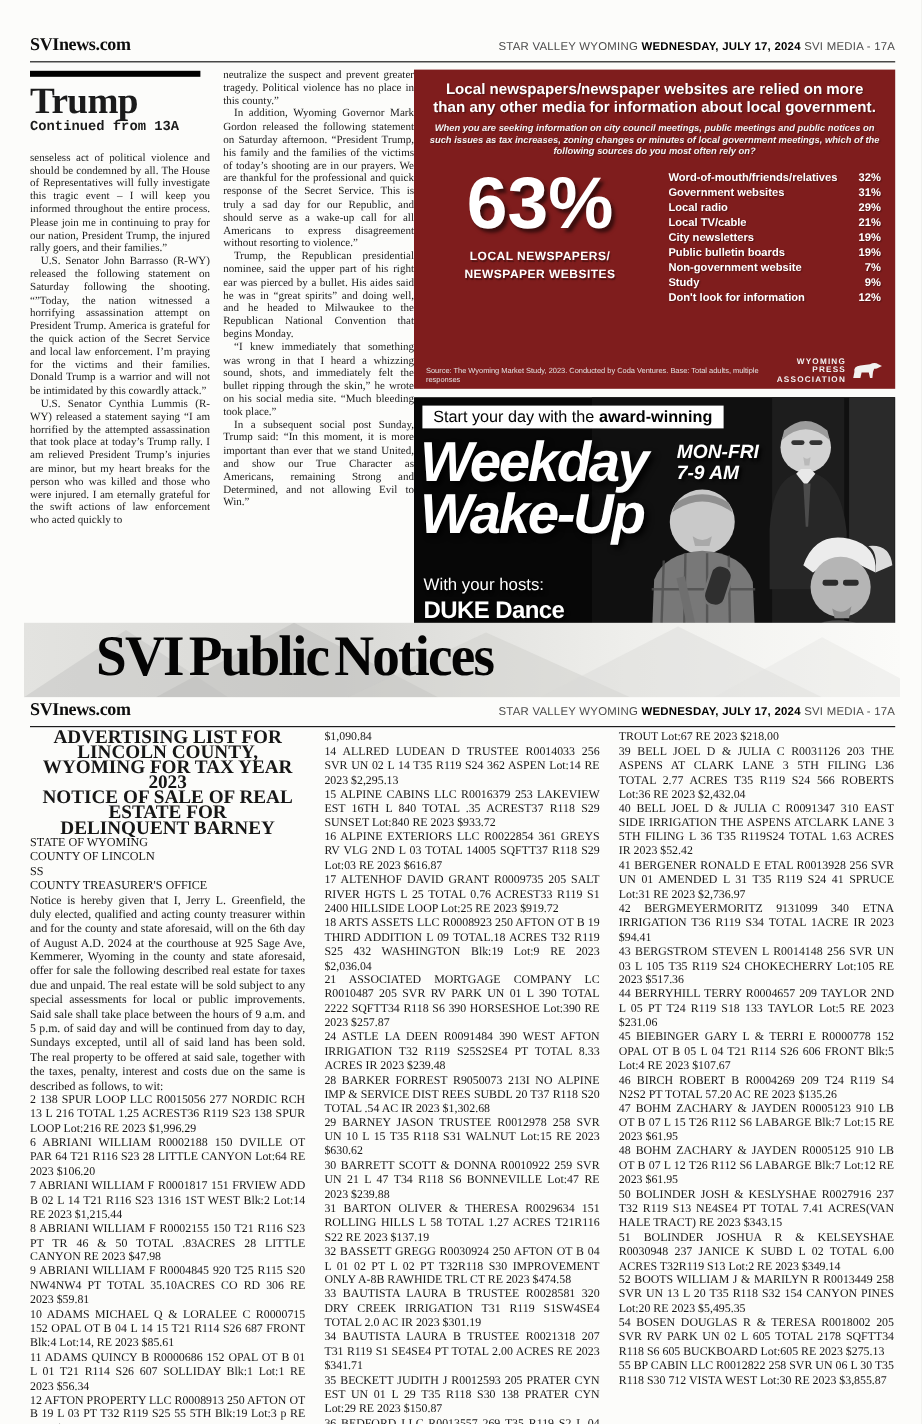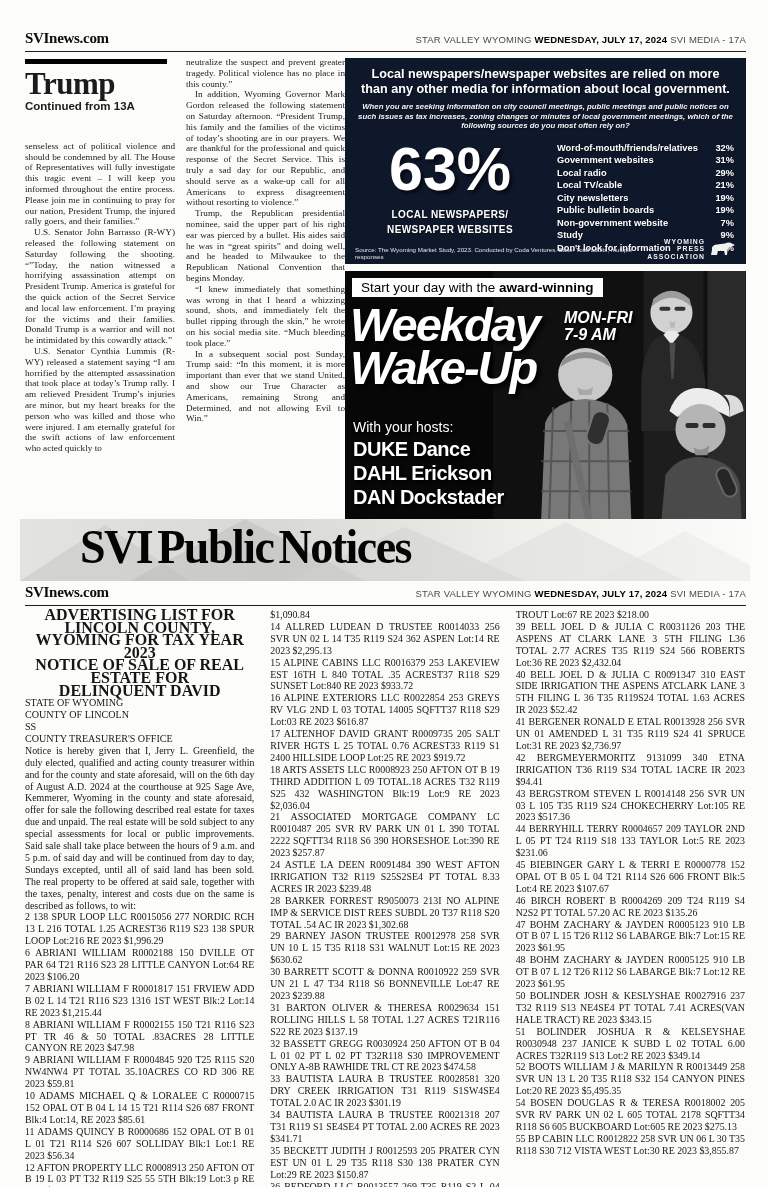--- a/index.html
+++ b/index.html
@@ -14,24 +14,24 @@
   .dateline b{color:#000;}
   
   .article{position:absolute;left:25px;top:57px;width:320px;display:flex;gap:11px;}
   .acol{text-align:justify;font-size:9.2px;line-height:10.8px;color:#1b1b1b;}
   .acol-1{width:150px;}
   .acol-2{width:159px;}
   .acol p{margin:0;text-indent:9px;}
   .acol p.noindent{text-indent:0;}
   .trump-rule{height:5px;background:#000;width:142px;margin:2px 0 4px;}
   .trump-title{font-size:31px;font-weight:bold;margin:0;line-height:32px;letter-spacing:-0.5px;}
-  .contfrom{font-family:Liberation Sans, sans-serif;font-weight:bold;font-size:11.5px;margin:1px 0 29px;}
+  .contfrom{font-family:Liberation Mono, monospace;font-weight:bold;font-size:11.5px;margin:1px 0 14px;}
   
   .ads{position:absolute;left:345px;top:58px;width:401px;}
-  .survey{background:#0f172a;color:#fff;box-sizing:border-box;height:206px;padding:9px 12px 5px;
+  .survey{background:#7f1d1d;color:#fff;box-sizing:border-box;height:266px;padding:9px 12px 5px;
           font-family:"Liberation Sans",sans-serif;position:relative;}
   .sv-headline{font-weight:bold;font-size:12.6px;line-height:14.6px;text-align:center;
                text-shadow:1px 1px 1px rgba(0,0,0,.4);}
   .sv-question{font-style:italic;font-weight:bold;font-size:7.8px;line-height:9.6px;text-align:center;
                margin-top:6px;color:#f4f4f4;text-shadow:1px 1px 1px rgba(0,0,0,.3);}
   .sv-main{display:flex;gap:14px;margin-top:9px;}
   .sv-stat{width:186px;text-align:center;}
   .sv-statval{font-size:61px;font-weight:bold;line-height:58px;text-shadow:3px 3px 3px rgba(0,0,0,.55);}
   .sv-statlabel{font-size:10px;font-weight:bold;line-height:15px;margin-top:9px;letter-spacing:.4px;
                 text-shadow:1px 1px 1px rgba(0,0,0,.4);}
@@ -239,41 +239,41 @@
   <div class="hdr hdr-pn">
     <span class="site">SVInews.com</span>
     <span class="dateline"><span>STAR VALLEY WYOMING </span><b>WEDNESDAY, JULY 17, 2024</b><span> SVI MEDIA - 17A</span></span>
   </div>
 
   <div class="pn-body">
     <div class="pn-col">
       <p class="pn-center">ADVERTISING LIST FOR LINCOLN COUNTY,</p>
       <p class="pn-center">WYOMING FOR TAX YEAR 2023</p>
       <p class="pn-center">NOTICE OF SALE OF REAL ESTATE FOR</p>
-      <p class="pn-center">DELINQUENT DAVID</p>
+      <p class="pn-center">DELINQUENT BARNEY</p>
       <p class="pn-line">STATE OF WYOMING</p>
       <p class="pn-line">COUNTY OF LINCOLN</p>
       <p class="pn-line"> SS</p>
       <p class="pn-line">COUNTY TREASURER'S OFFICE</p>
       <p>Notice is hereby given that I, Jerry L. Greenfield, the duly elected, qualified and acting county treasurer within and for the county and state aforesaid, will on the 6th day of August A.D. 2024 at the courthouse at 925 Sage Ave, Kemmerer, Wyoming in the county and state aforesaid, offer for sale the following described real estate for taxes due and unpaid. The real estate will be sold subject to any special assessments for local or public improvements. Said sale shall take place between the hours of 9 a.m. and 5 p.m. of said day and will be continued from day to day, Sundays excepted, until all of said land has been sold. The real property to be offered at said sale, together with the taxes, penalty, interest and costs due on the same is described as follows, to wit:</p>
       <p>2 138 SPUR LOOP LLC R0015056 277 NORDIC RCH 13 L 216 TOTAL 1.25 ACREST36 R119 S23 138 SPUR LOOP Lot:216 RE 2023 $1,996.29</p>
       <p>6 ABRIANI WILLIAM R0002188 150 DVILLE OT PAR 64 T21 R116 S23 28 LITTLE CANYON Lot:64 RE 2023 $106.20</p>
       <p>7 ABRIANI WILLIAM F R0001817 151 FRVIEW ADD B 02 L 14 T21 R116 S23 1316 1ST WEST Blk:2 Lot:14 RE 2023 $1,215.44</p>
       <p>8 ABRIANI WILLIAM F R0002155 150 T21 R116 S23 PT TR 46 &amp; 50 TOTAL .83ACRES 28 LITTLE CANYON RE 2023 $47.98</p>
       <p>9 ABRIANI WILLIAM F R0004845 920 T25 R115 S20 NW4NW4 PT TOTAL 35.10ACRES CO RD 306 RE 2023 $59.81</p>
       <p>10 ADAMS MICHAEL Q &amp; LORALEE C R0000715 152 OPAL OT B 04 L 14 15 T21 R114 S26 687 FRONT Blk:4 Lot:14, RE 2023 $85.61</p>
       <p>11 ADAMS QUINCY B R0000686 152 OPAL OT B 01 L 01 T21 R114 S26 607 SOLLIDAY Blk:1 Lot:1 RE 2023 $56.34</p>
       <p>12 AFTON PROPERTY LLC R0008913 250 AFTON OT B 19 L 03 PT T32 R119 S25 55 5TH Blk:19 Lot:3 p RE 2023 $1,491.32</p>
       <p>13 AFTON SKY RANCHES LLC 9130720 320 DRY CREEK IRRIGATION TOTAL ACRES38.28 31190110004900 T31 R119 S1SE4NW4 PT L 03 PT TOTAL 38.28 ACRES IR 2023</p>
     </div>
     <div class="pn-col">
       <p>$1,090.84</p>
       <p>14 ALLRED LUDEAN D TRUSTEE R0014033 256 SVR UN 02 L 14 T35 R119 S24 362 ASPEN Lot:14 RE 2023 $2,295.13</p>
       <p>15 ALPINE CABINS LLC R0016379 253 LAKEVIEW EST 16TH L 840 TOTAL .35 ACREST37 R118 S29 SUNSET Lot:840 RE 2023 $933.72</p>
-      <p>16 ALPINE EXTERIORS LLC R0022854 253 GREYS RV VLG 2ND L 03 TOTAL 14005 SQFTT37 R118 S29 Lot:03 RE 2023 $616.87</p>
+      <p>16 ALPINE EXTERIORS LLC R0022854 361 GREYS RV VLG 2ND L 03 TOTAL 14005 SQFTT37 R118 S29 Lot:03 RE 2023 $616.87</p>
       <p>17 ALTENHOF DAVID GRANT R0009735 205 SALT RIVER HGTS L 25 TOTAL 0.76 ACREST33 R119 S1 2400 HILLSIDE LOOP Lot:25 RE 2023 $919.72</p>
       <p>18 ARTS ASSETS LLC R0008923 250 AFTON OT B 19 THIRD ADDITION L 09 TOTAL.18 ACRES T32 R119 S25 432 WASHINGTON Blk:19 Lot:9 RE 2023 $2,036.04</p>
       <p>21 ASSOCIATED MORTGAGE COMPANY LC R0010487 205 SVR RV PARK UN 01 L 390 TOTAL 2222 SQFTT34 R118 S6 390 HORSESHOE Lot:390 RE 2023 $257.87</p>
       <p>24 ASTLE LA DEEN R0091484 390 WEST AFTON IRRIGATION T32 R119 S25S2SE4 PT TOTAL 8.33 ACRES IR 2023 $239.48</p>
       <p>28 BARKER FORREST R9050073 213I NO ALPINE IMP &amp; SERVICE DIST REES SUBDL 20 T37 R118 S20 TOTAL .54 AC IR 2023 $1,302.68</p>
       <p>29 BARNEY JASON TRUSTEE R0012978 258 SVR UN 10 L 15 T35 R118 S31 WALNUT Lot:15 RE 2023 $630.62</p>
       <p>30 BARRETT SCOTT &amp; DONNA R0010922 259 SVR UN 21 L 47 T34 R118 S6 BONNEVILLE Lot:47 RE 2023 $239.88</p>
       <p>31 BARTON OLIVER &amp; THERESA R0029634 151 ROLLING HILLS L 58 TOTAL 1.27 ACRES T21R116 S22 RE 2023 $137.19</p>
       <p>32 BASSETT GREGG R0030924 250 AFTON OT B 04 L 01 02 PT L 02 PT T32R118 S30 IMPROVEMENT ONLY A-8B RAWHIDE TRL CT RE 2023 $474.58</p>
       <p>33 BAUTISTA LAURA B TRUSTEE R0028581 320 DRY CREEK IRRIGATION T31 R119 S1SW4SE4 TOTAL 2.0 AC IR 2023 $301.19</p>

